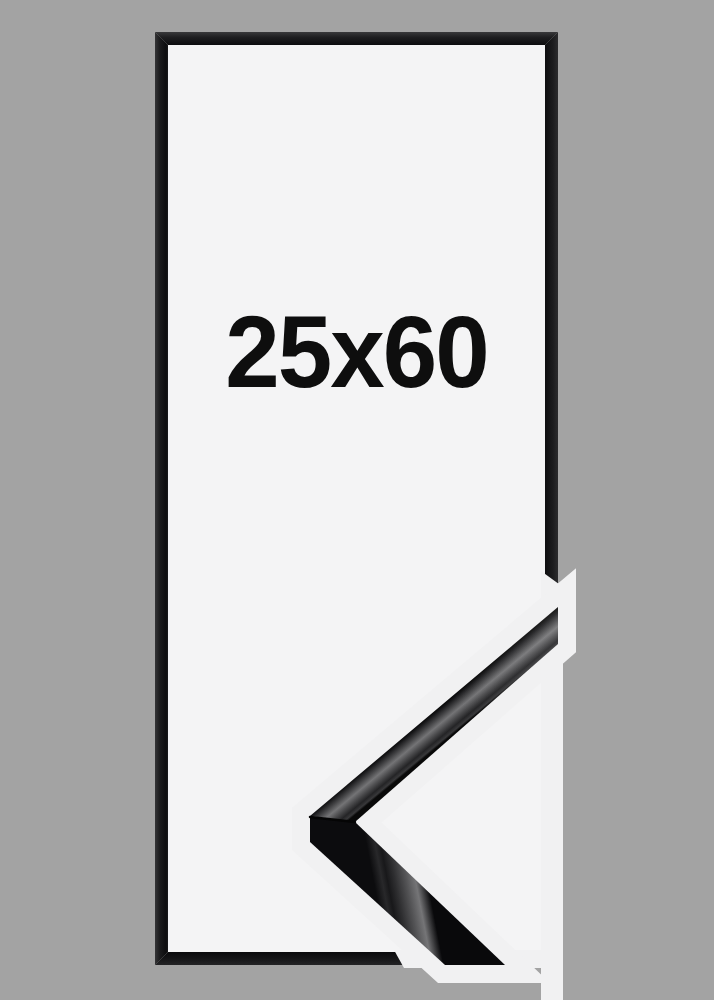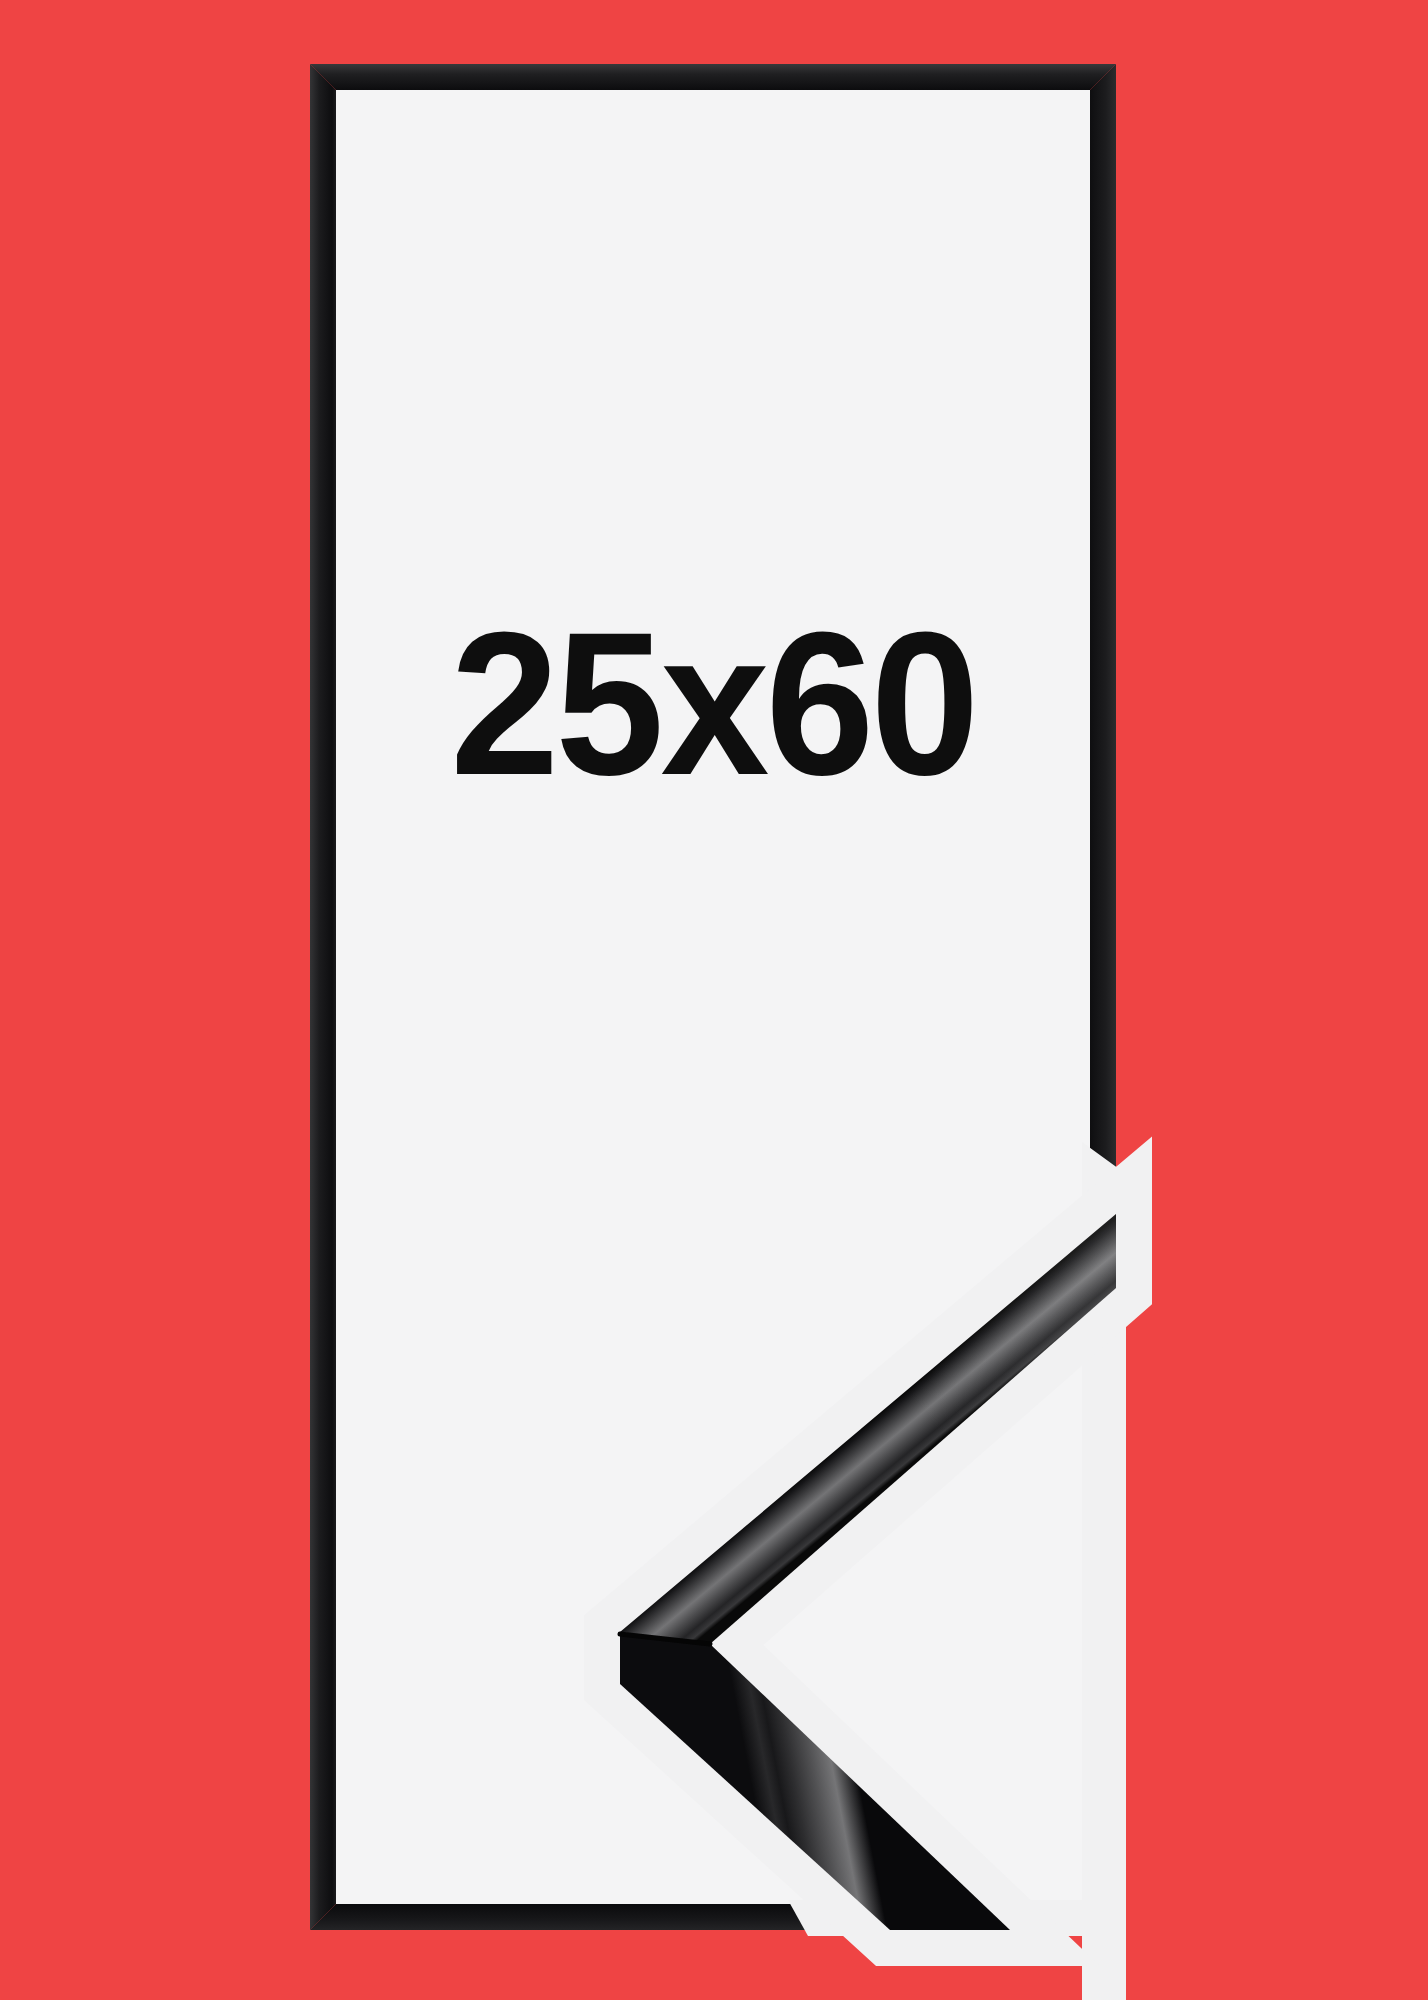--- a/index.html
+++ b/index.html
@@ -5,21 +5,21 @@
   html, body {
     margin: 0;
     padding: 0;
     background: #f1f1f2;
     font-family: "Liberation Sans", sans-serif;
   }
   .stage {
     position: relative;
     width: 714px;
     height: 1000px;
-    background: #ef4444;
+    background: #a3a3a3;
     overflow: hidden;
   }
   .scene-svg {
     position: absolute;
     left: 0;
     top: 0;
     width: 714px;
     height: 1000px;
     display: block;
   }

